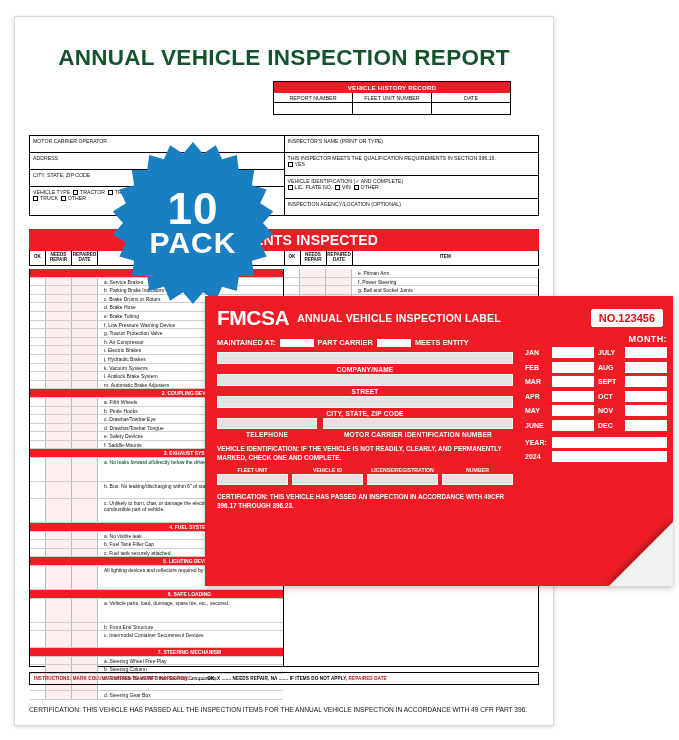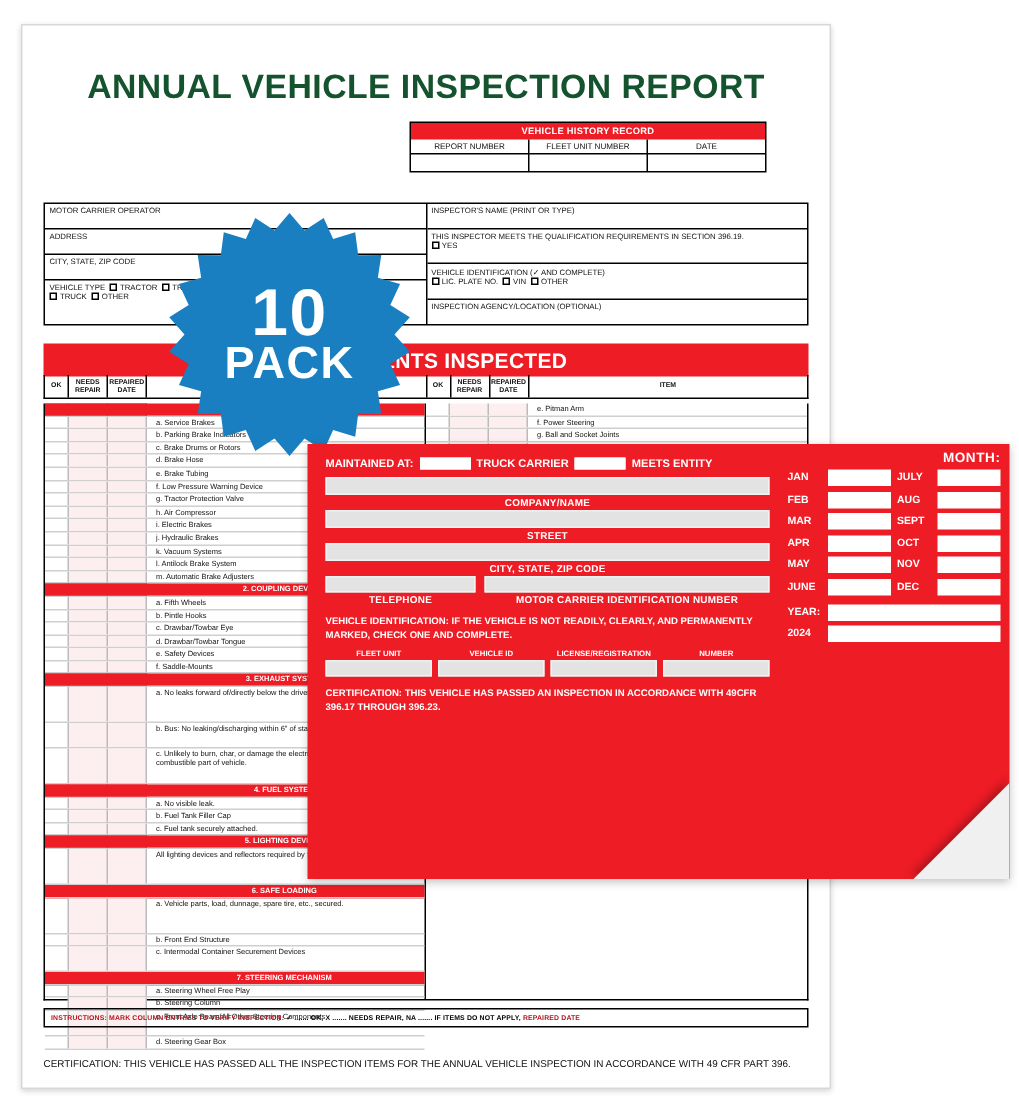--- a/index.html
+++ b/index.html
@@ -539,27 +539,32 @@
 
   <div class="burst">
     <svg width="166" height="166" viewBox="0 0 166 166">
       <polygon id="burst-poly" fill="#1a7fc1" points="83.0,2.0 93.0,13.7 105.8,5.3 112.1,19.3 126.8,14.9 128.8,30.1 144.2,30.0 141.9,45.2 156.7,49.4 150.2,63.3 163.2,71.5 153.0,83.0 163.2,94.5 150.2,102.7 156.7,116.6 141.9,120.8 144.2,136.0 128.8,135.9 126.8,151.1 112.1,146.7 105.8,160.7 93.0,152.3 83.0,164.0 73.0,152.3 60.2,160.7 53.9,146.7 39.2,151.1 37.2,135.9 21.8,136.0 24.1,120.8 9.3,116.6 15.8,102.7 2.8,94.5 13.0,83.0 2.8,71.5 15.8,63.3 9.3,49.4 24.1,45.2 21.8,30.0 37.2,30.1 39.2,14.9 53.9,19.3 60.2,5.3 73.0,13.7"></polygon>
     </svg>
     <div class="t1">10</div>
     <div class="t2">PACK</div>
   </div>
 
   <div class="label-card">
+    <div class="lbl-top">
+      <div class="lbl-fmcsa">FMCSA</div>
+      <div class="lbl-title">ANNUAL VEHICLE INSPECTION LABEL</div>
+      <div class="lbl-no">NO.123456</div>
+    </div>
 
     <div class="lbl-body">
       <div class="lbl-left">
         <div class="maint-row">
           <span class="lab">MAINTAINED AT:</span>
           <span class="wbox"></span>
-          <span class="lab">TRUCK CARRIER</span>
+          <span class="lab">PART CARRIER</span>
           <span class="wbox"></span>
           <span class="lab">MEETS ENTITY</span>
         </div>
 
         <div class="fieldblk">
           <div class="fld"></div>
           <div class="fldlabel">COMPANY/NAME</div>
           <div class="fld"></div>
           <div class="fldlabel">STREET</div>
           <div class="fld"></div>

